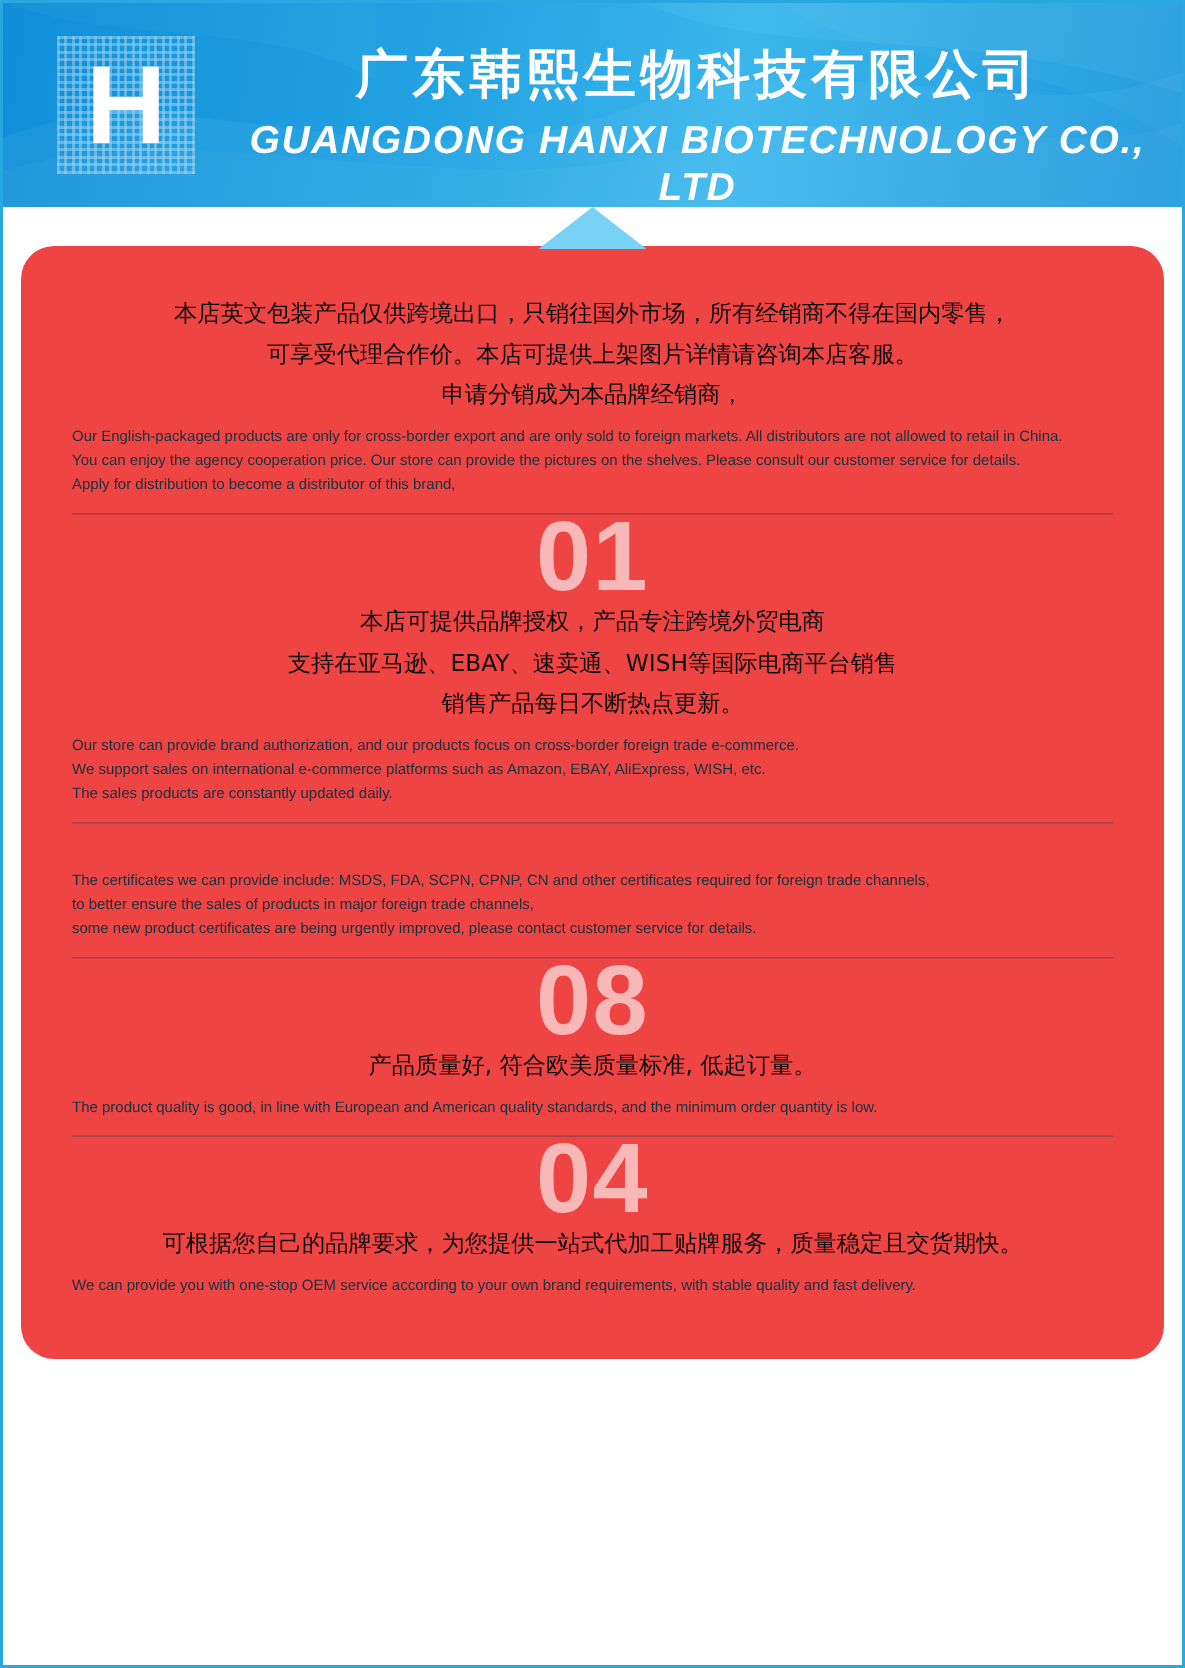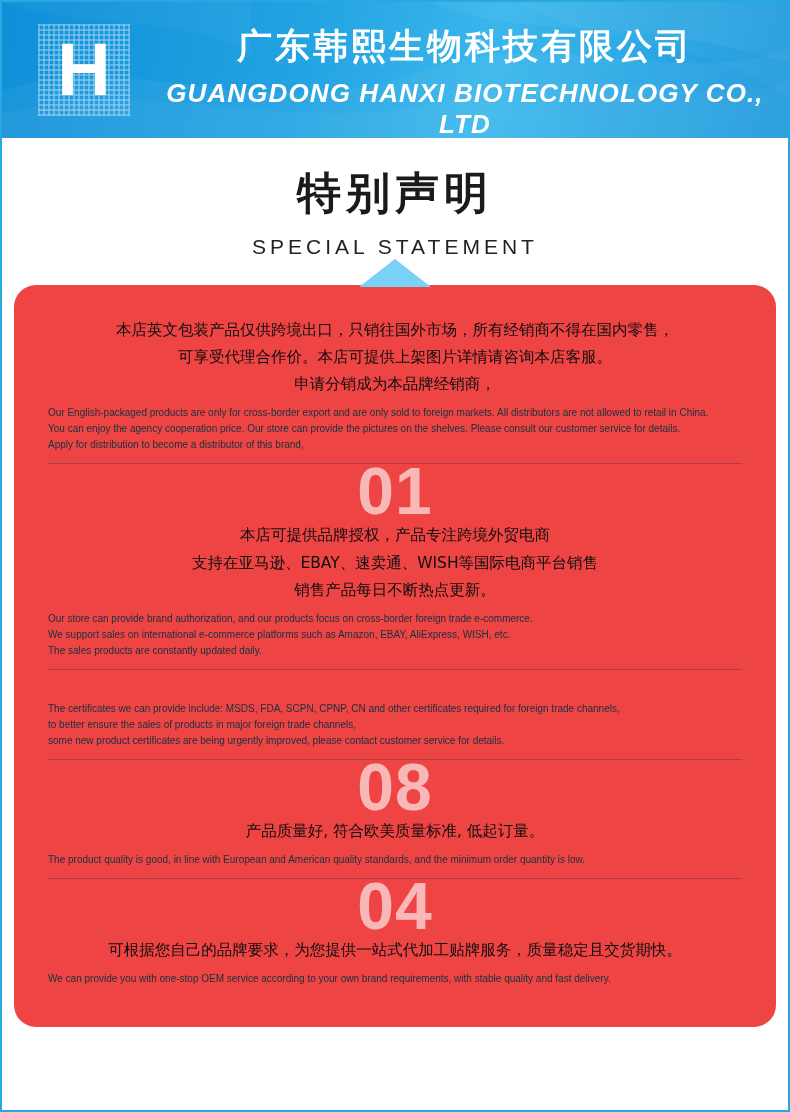--- a/index.html
+++ b/index.html
@@ -71,21 +71,21 @@
     right: 20px;
     top: 26px;
     text-align: center;
   }
   .company-cn {
     color: #ffffff;
     font-size: 35px;
     font-weight: bold;
     letter-spacing: 3px;
     line-height: 1.25;
-    font-family: Liberation Mono, monospace;
+    font-family: Liberation Sans, sans-serif;
   }
   .company-en {
     color: #ffffff;
     font-size: 26px;
     font-weight: bold;
     letter-spacing: 1.1px;
     margin-top: 6px;
     font-family: "Liberation Sans", sans-serif;
     font-style: italic;
   }
@@ -194,24 +194,20 @@
       <div class="grid"></div>
       <div class="logo-letter">H</div>
     </div>
 
     <div class="header-text">
       <div class="company-cn">广东韩熙生物科技有限公司</div>
       <div class="company-en">GUANGDONG HANXI BIOTECHNOLOGY CO., LTD</div>
     </div>
   </div>
 
-  <div class="title-area">
-    <div class="title-cn">特别声明</div>
-    <div class="title-en">SPECIAL STATEMENT</div>
-  </div>
 
   <div class="panel-wrap">
     <div class="arrow"></div>
     <div class="panel">
 
       <div class="block b0">
         <div class="cn">本店英文包装产品仅供跨境出口，只销往国外市场，所有经销商不得在国内零售，
 可享受代理合作价。本店可提供上架图片详情请咨询本店客服。
 申请分销成为本品牌经销商，</div>
         <div class="en">Our English-packaged products are only for cross-border export and are only sold to foreign markets. All distributors are not allowed to retail in China.

